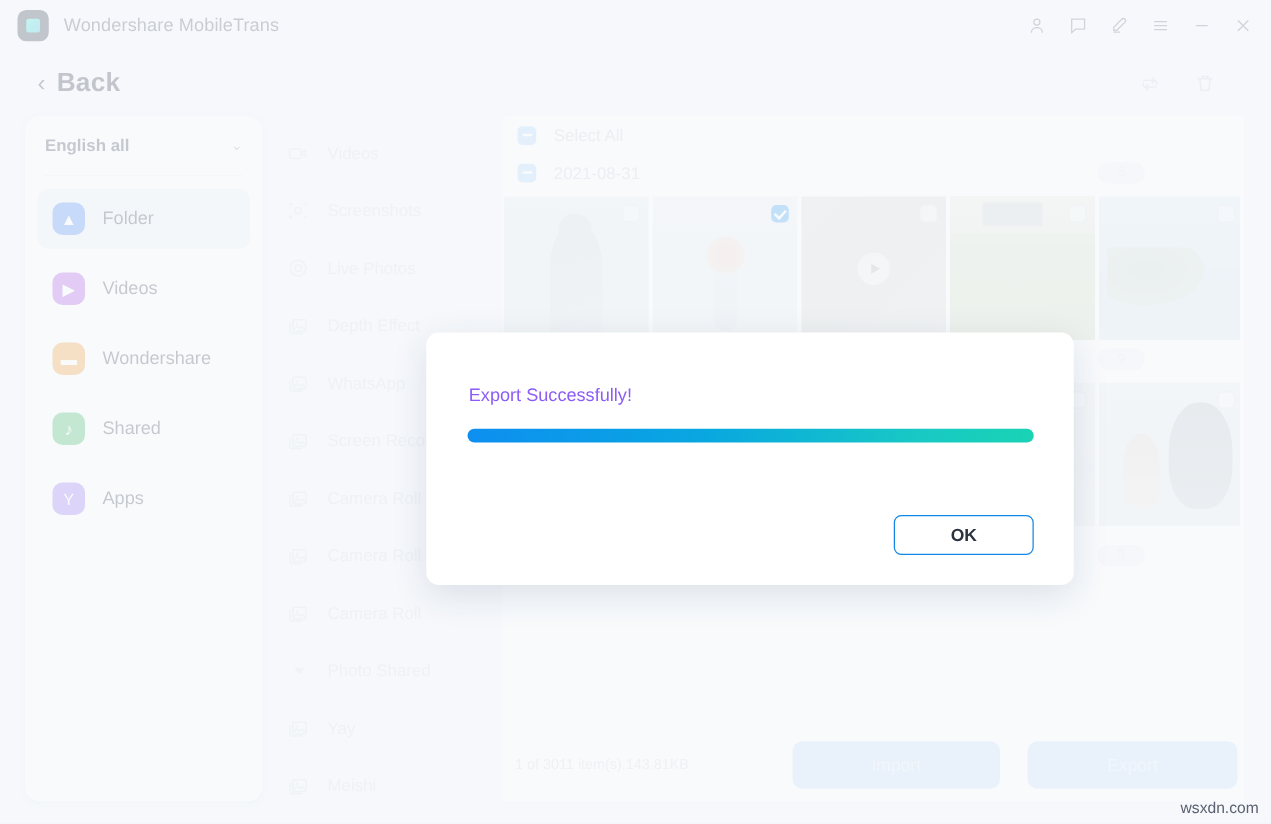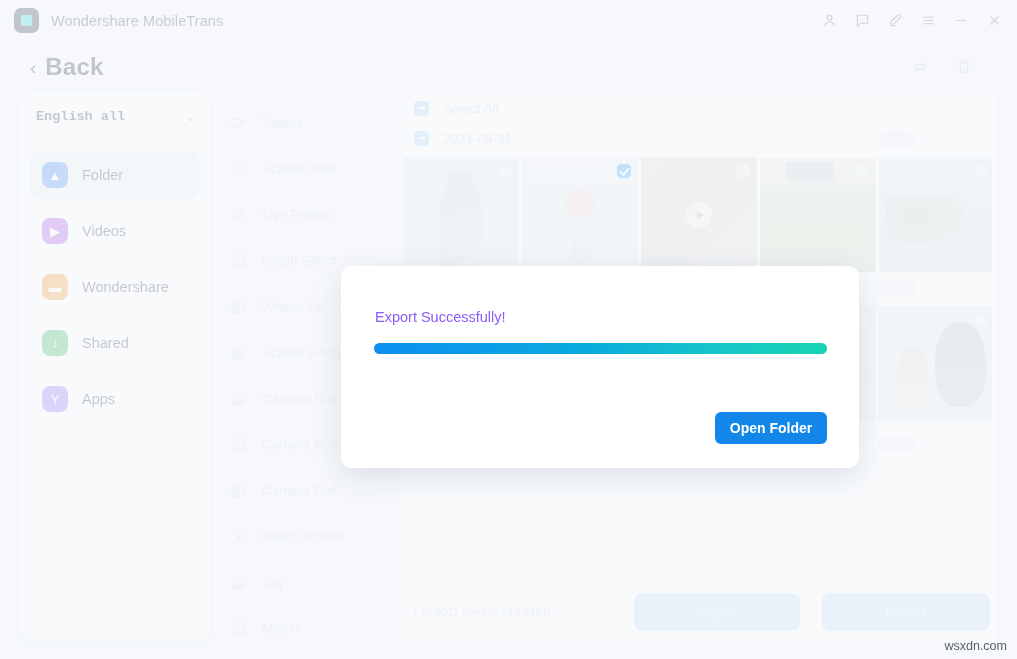--- a/index.html
+++ b/index.html
@@ -53,41 +53,40 @@
   .backrow {
     position: absolute; top: 41px; left: 0;
     width: 1017px; height: 52px;
     display: flex; align-items: center;
   }
   .back-btn {
     display: flex; align-items: center; gap: 9px;
     margin-left: 30px; color: #1d2433;
   }
   .back-btn .chev { font-size: 19px; line-height: 1; color: #2a3142; }
-  .back-label { font-size: 24px; font-weight: 600; letter-spacing: .2px; }
+  .back-label { font-size: 21px; font-weight: 600; letter-spacing: .2px; }
   .top-tools {
     position: absolute; right: 44px; top: 0; height: 52px;
     display: flex; align-items: center; gap: 26px;
   }
   .tool-ico { color: #c8ccd6; display: flex; }
 
   
   .sidebar {
     position: absolute; left: 20px; top: 93px;
     width: 190px; height: 548px;
     background: #ffffff;
     border-radius: 12px;
     box-shadow: 0 1px 5px rgba(40,60,100,.06);
     overflow: hidden;
   }
   .lang-select {
     height: 48px; margin: 0 16px;
     display: flex; align-items: center; justify-content: space-between;
     border-bottom: 1px solid #eef0f4;
-    font-family: Liberation Mono, monospace;
   }
   .lang-text { font-size: 13.5px; color: #2b3142; font-weight: 600; }
   .lang-chev { color: #8b93a5; font-size: 11px; }
   .side-items { padding: 10px 10px 0 10px; }
   .side-item {
     height: 48px; border-radius: 9px;
     display: flex; align-items: center; gap: 14px;
     padding-left: 12px; margin-bottom: 8px;
   }
   .side-item.active { background: #eef1f7; }
@@ -588,18 +587,18 @@
     <span class="count-text">1 of 3011 item(s),143.81KB</span>
     <div class="act-btn act-import">Import</div>
     <div class="act-btn act-export">Export</div>
   </div>
 
   <div class="overlay"></div>
   <div class="modal">
     <div class="modal-msg">Export Successfully!</div>
     <div class="progress"></div>
     <div class="modal-actions">
-      <button class="btn-primary">Open Folder</button>
+      <button class="btn-outline">OK</button>
     </div>
   </div>
 
   <div class="watermark">wsxdn.com</div>
 </div>
 
 </body></html>

